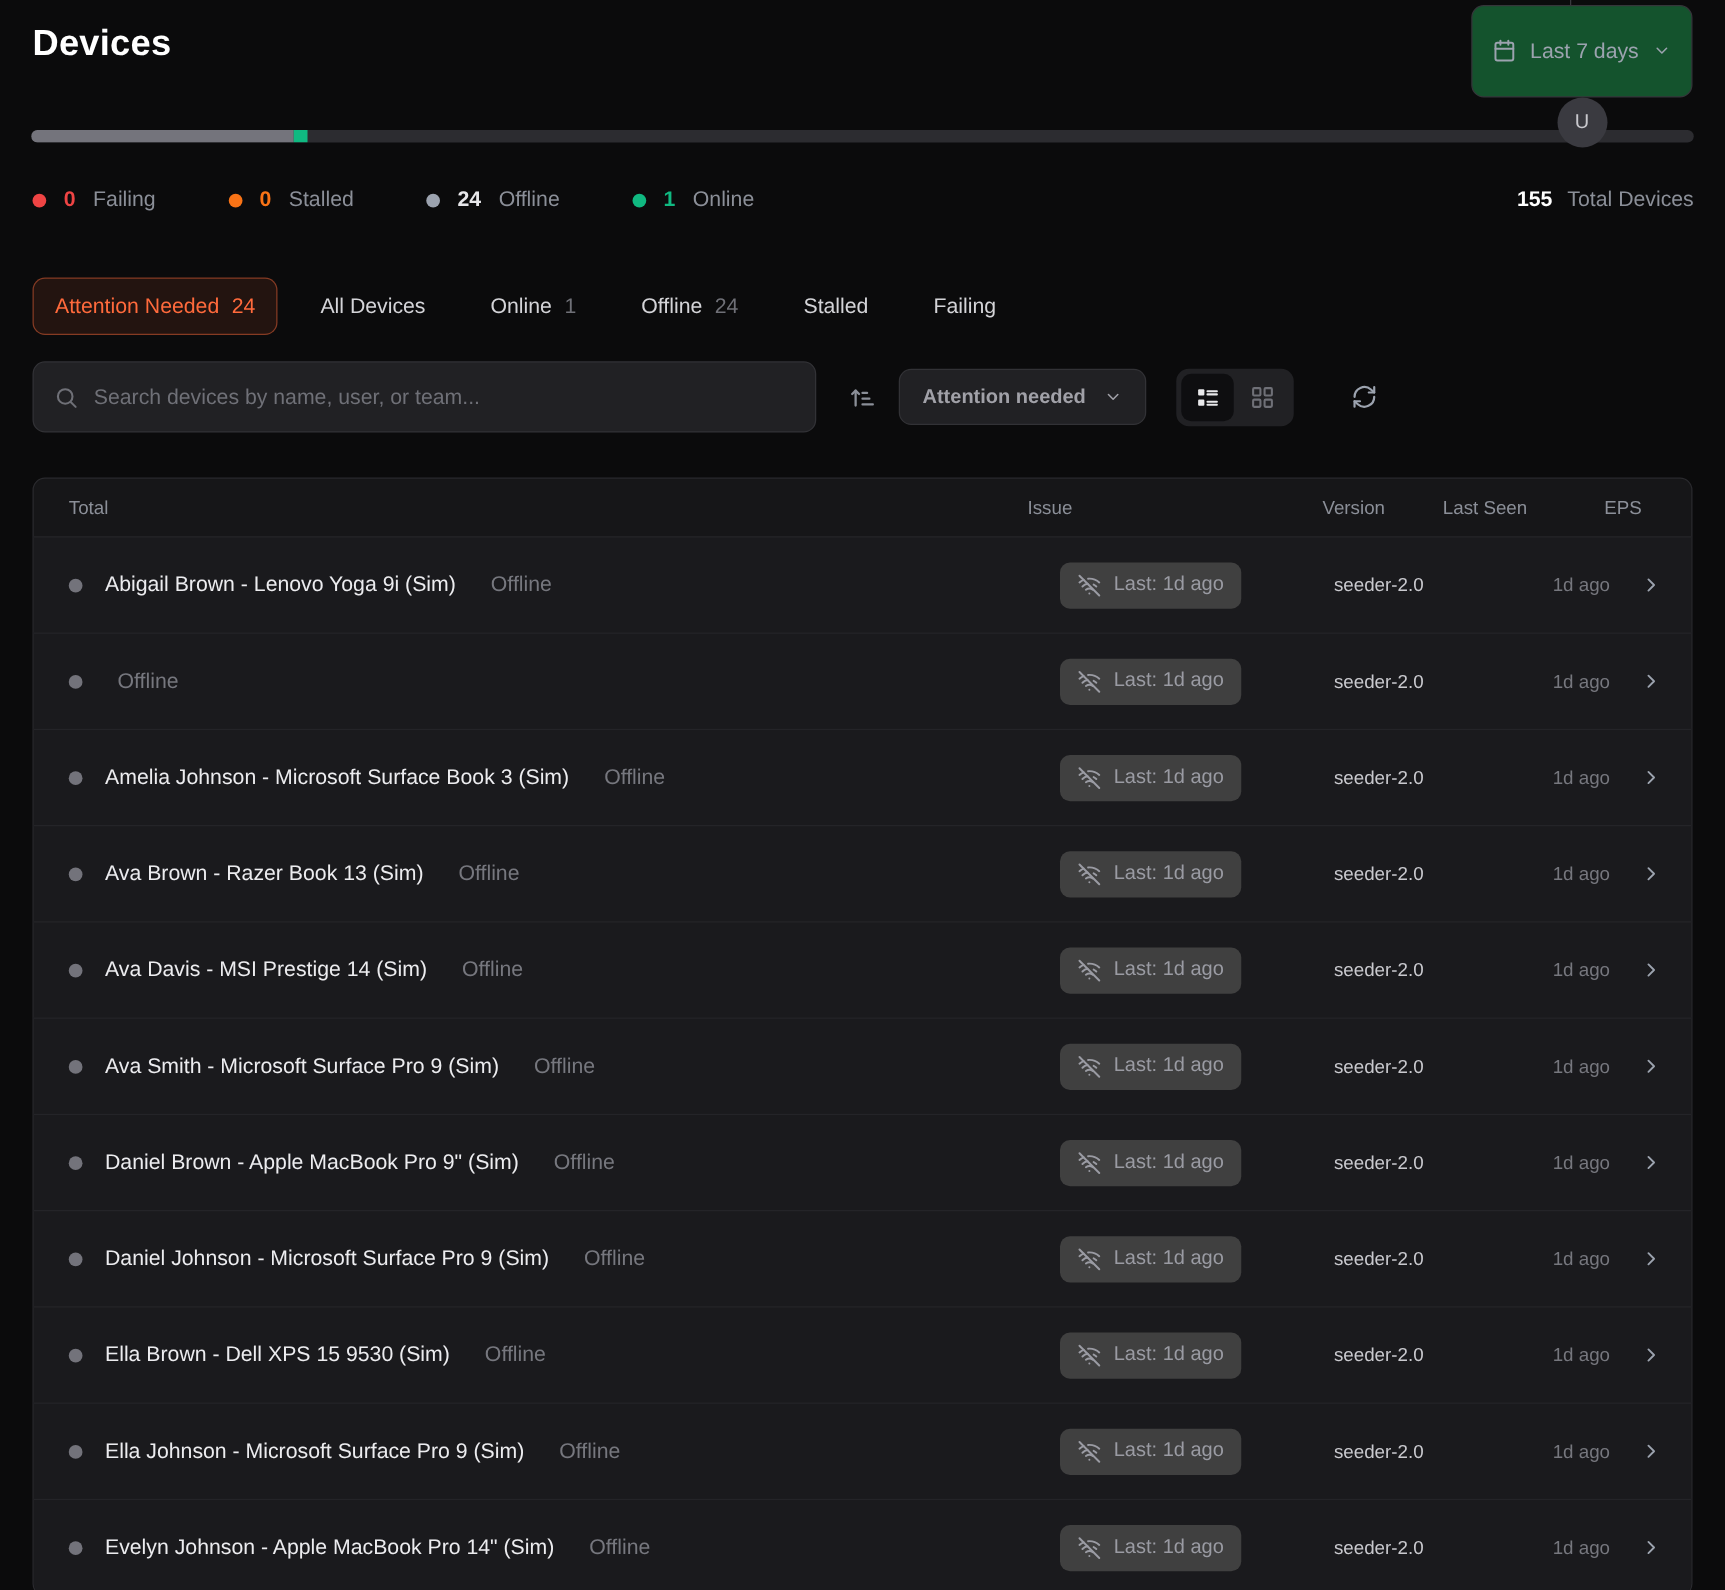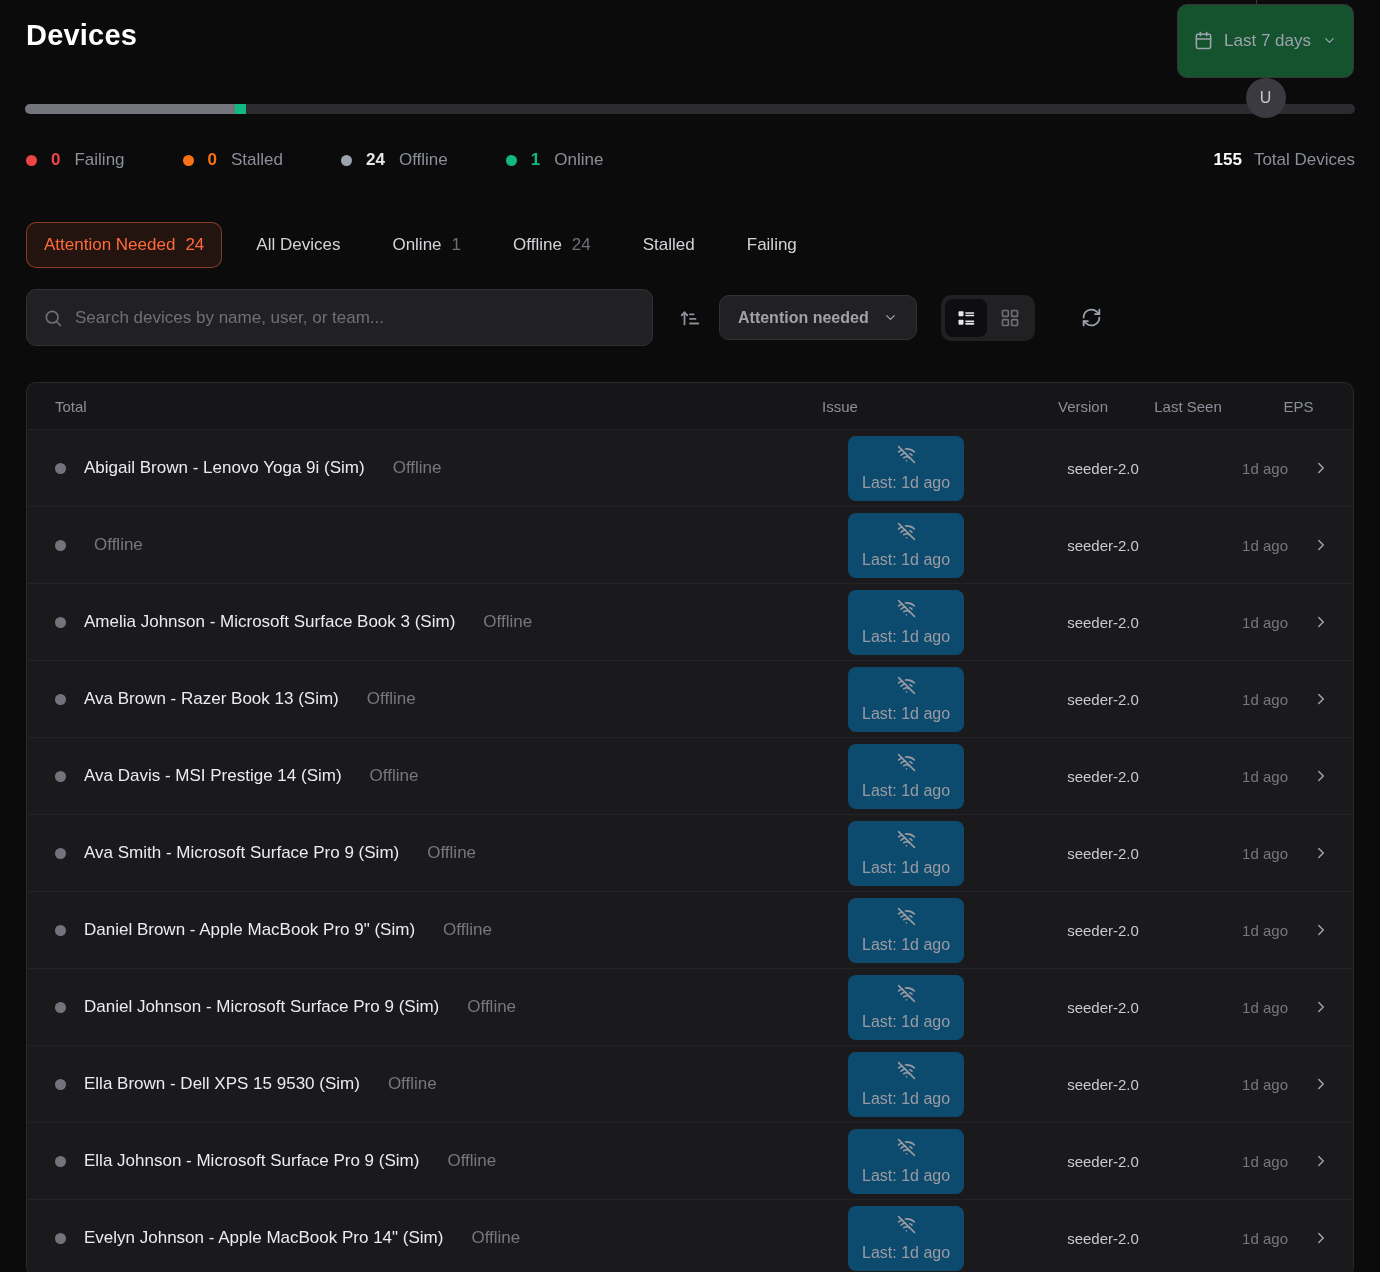--- a/index.html
+++ b/index.html
@@ -78,22 +78,22 @@
   .th-device{padding-left:28px;}
   .th-issue{justify-self:start;transform:translateX(-26px);}
   .th-version{justify-self:center;transform:translateX(-20px);}
   .th-lastseen{justify-self:center;transform:translateX(-40px);}
   .th-eps{justify-self:center;transform:translateX(-22px);}
   .trow{height:77px;background:var(--row);border-top:1px solid #242428;cursor:pointer;}
   .cell-device{display:flex;align-items:center;padding-left:28px;gap:18px;min-width:0;}
   .dev-name{font-size:17px;color:var(--text);white-space:nowrap;}
   .dev-status{font-size:17px;color:#76777e;margin-left:-4px;padding-left:14px;white-space:nowrap;}
   .cell-issue{justify-self:start;}
-  .issue-badge{display:inline-flex;align-items:center;gap:10px;background:#0c4a6e;border-radius:8px;
-    padding:9px 14px;color:#9a9ba3;font-size:16px;white-space:nowrap;flex-direction:column;}
+  .issue-badge{display:inline-flex;align-items:center;gap:10px;background:#404040;border-radius:8px;
+    padding:9px 14px;color:#9a9ba3;font-size:16px;white-space:nowrap;}
   .cell-version{justify-self:center;font-size:15px;color:#c9c9ce;text-align:center;}
   .cell-lastseen{justify-self:end;font-size:15px;color:#76777e;}
   .cell-chevron{justify-self:center;color:#9ca3af;}
 </style>
 </head>
 <body>
 
 <header class="topbar">
   <h1 class="title">Devices</h1>
   <div class="topbar-right">

